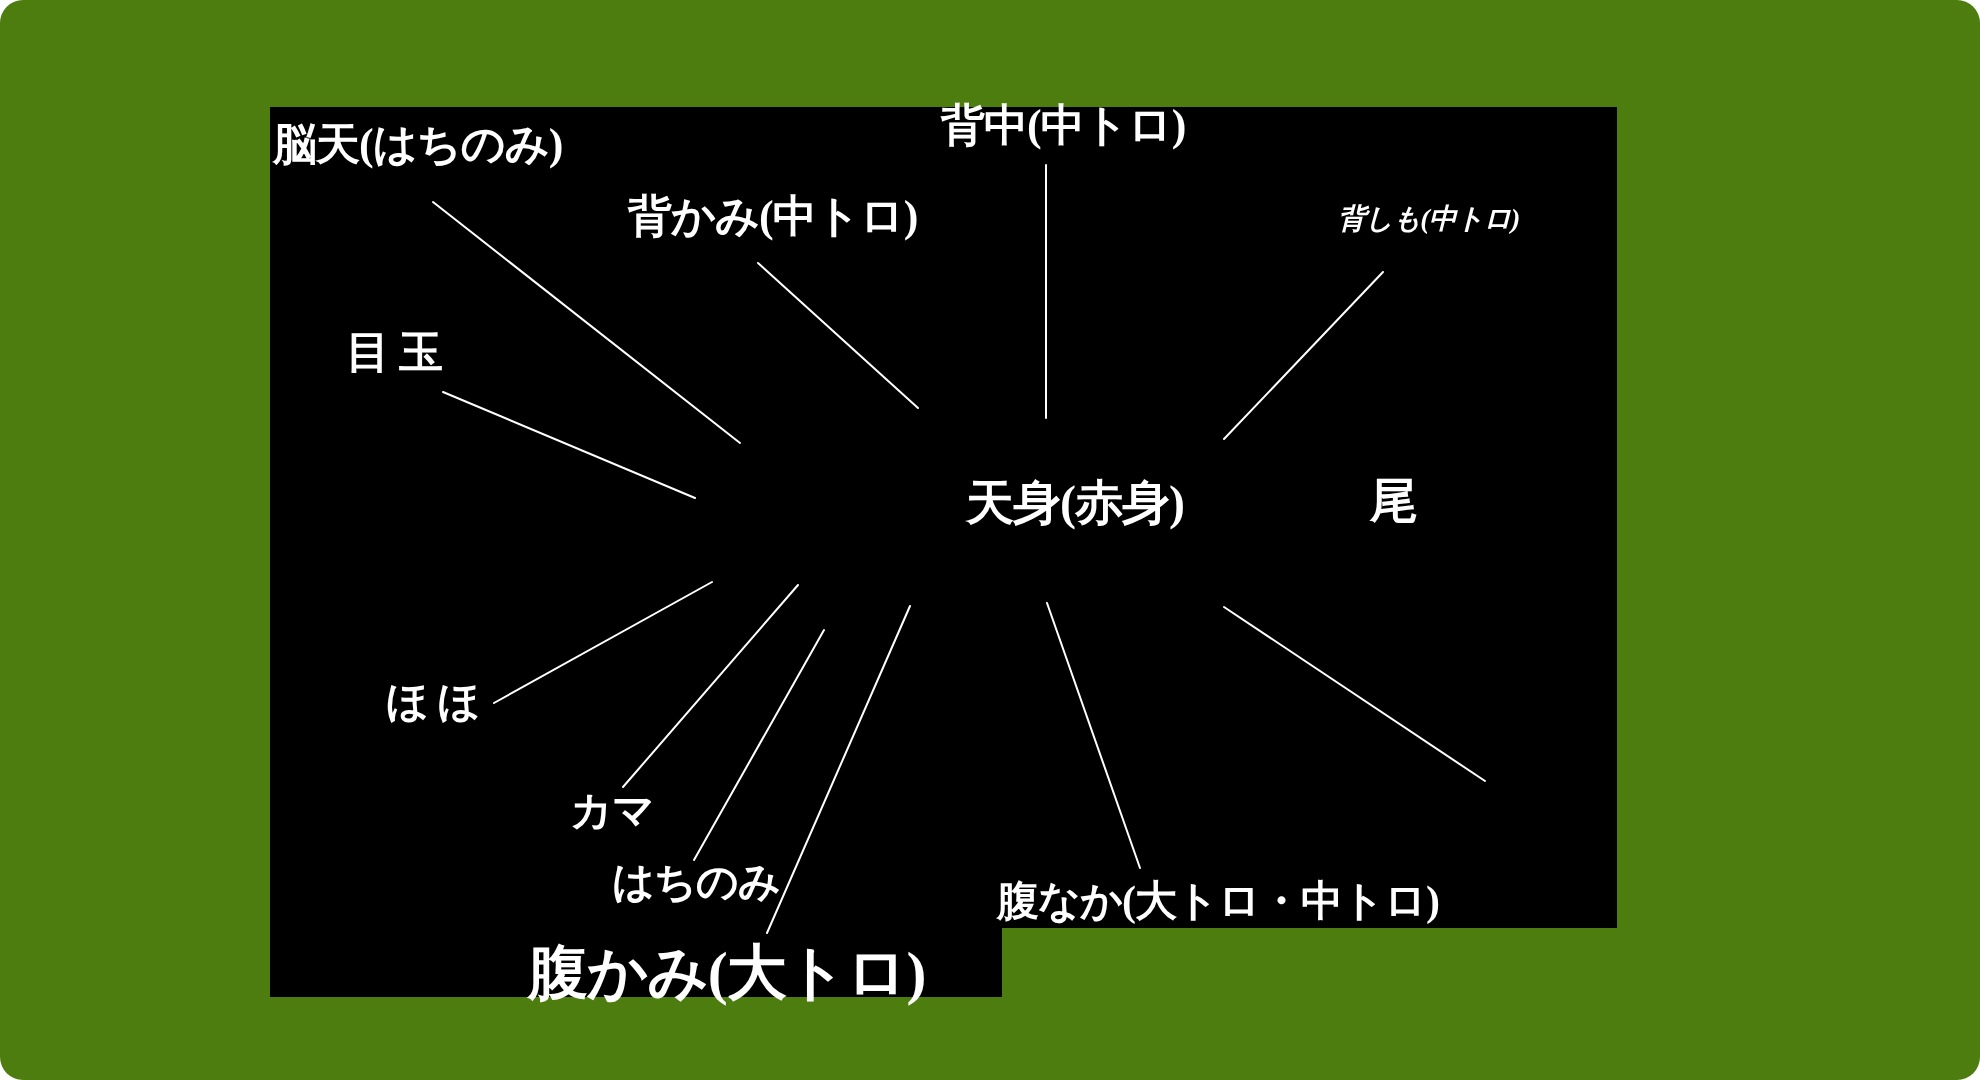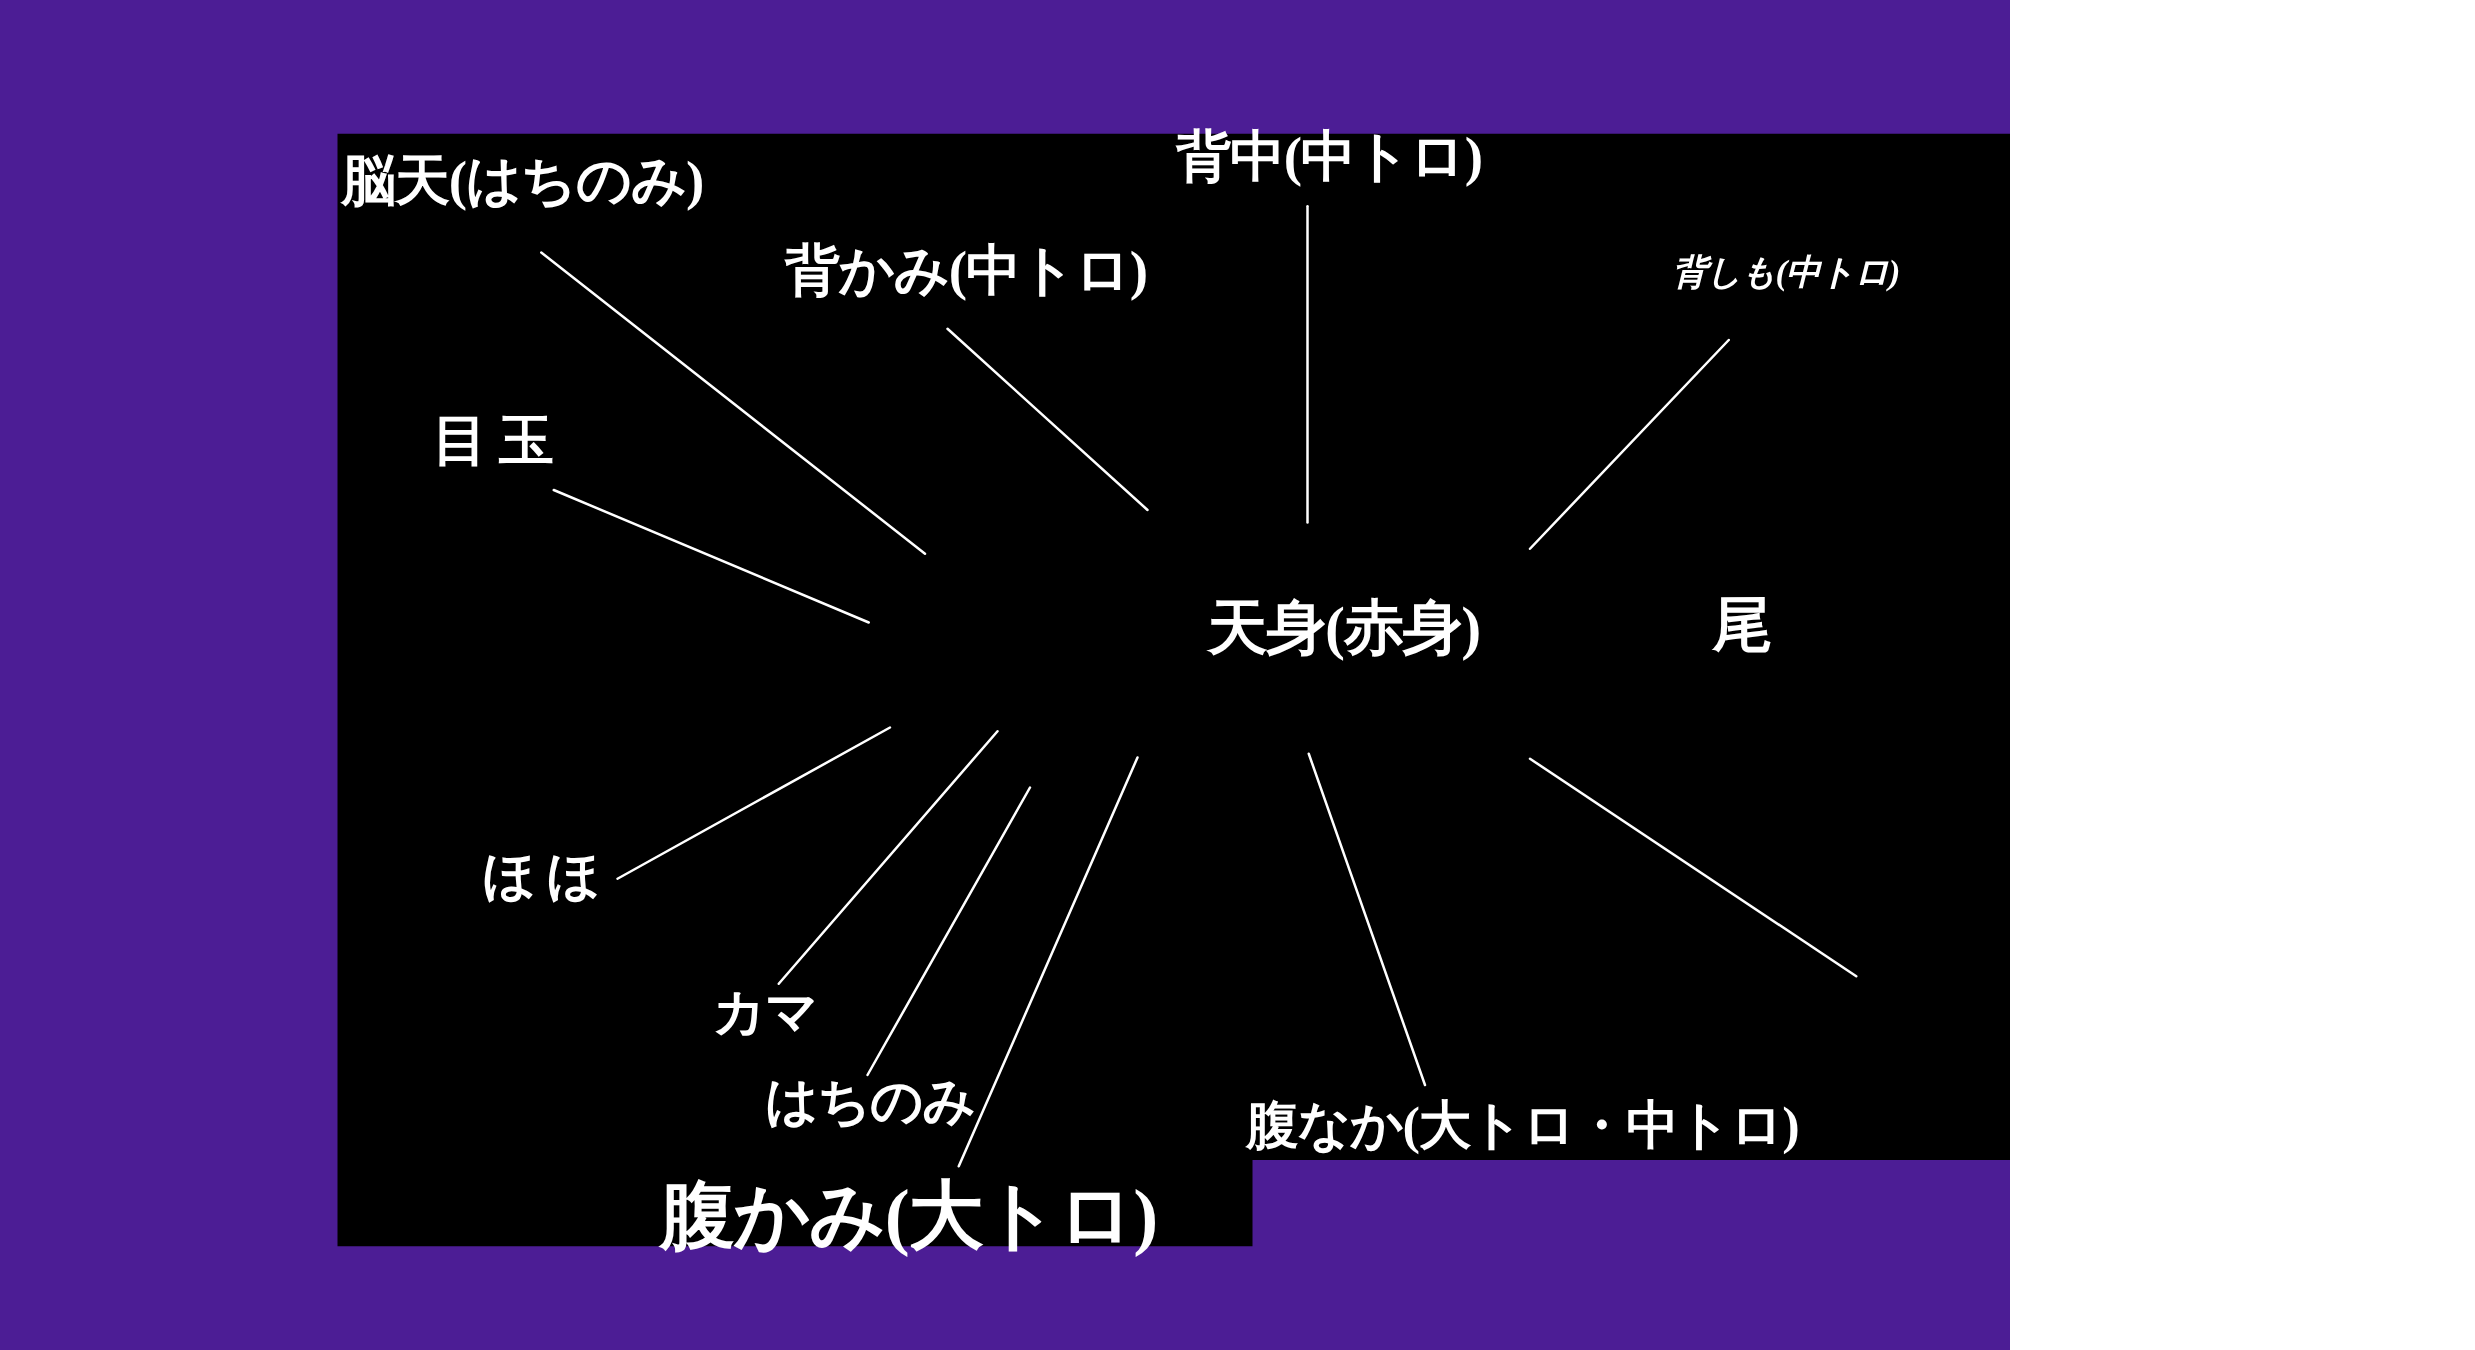--- a/index.html
+++ b/index.html
@@ -3,23 +3,24 @@
 <meta charset="utf-8">
 <style>
   html, body { margin: 0; padding: 0; }
   body {
     width: 1980px; height: 1080px;
     background: #ffffff;
     font-family: "Liberation Serif", "DejaVu Serif", serif;
   }
   .stage {
     position: relative;
-    width: 1608px; height: 1080px;
-    background: #4c1d95;
+    width: 1980px; height: 1080px;
+    background: #4d7c0f;
     overflow: hidden;
+    border-radius: 23px;
   }
   .diagram-svg { position: absolute; left: 0; top: 0; }
   .panel { fill: #000000; stroke: none; }
   .pointer { stroke: #ffffff; stroke-width: 2; stroke-linecap: round; }
   .label {
     position: absolute;
     color: #ffffff;
     font-weight: bold;
     line-height: 1.05;
     white-space: nowrap;

